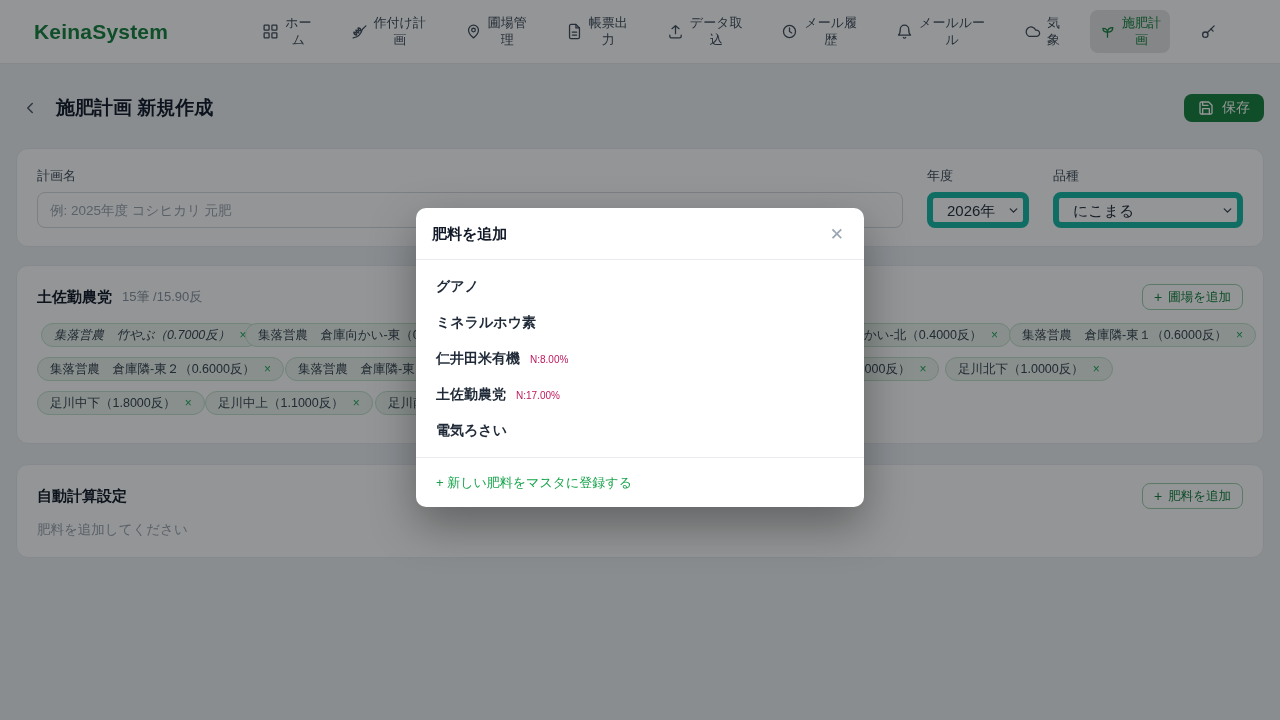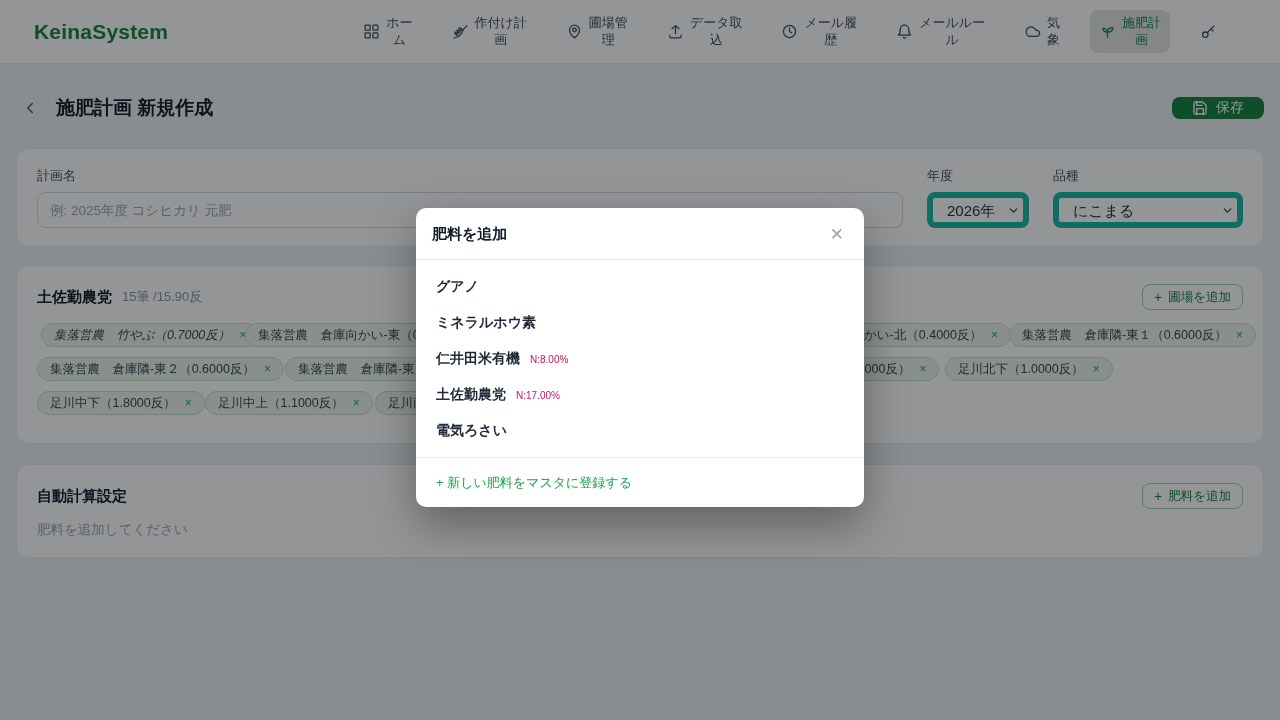--- a/index.html
+++ b/index.html
@@ -19,21 +19,21 @@
   .nav-item.active svg { stroke:#15803d; }
 
   
   .page-wrap { padding:0 16px; }
   .page-header { margin-top:30px; display:flex; align-items:center; }
   .back-btn { width:28px; height:28px; display:flex; align-items:center; justify-content:center;
               color:#4b5563; cursor:pointer; }
   .back-btn svg { width:18px; height:18px; stroke:#4b5563; }
   .page-title { font-size:19px; font-weight:bold; color:#111827; margin-left:12px; }
   .save-btn { margin-left:auto; background:#15803d; color:#fff; border:none; border-radius:8px;
-              height:22px; padding:0 20px; font-size:14px; display:flex; align-items:center; gap:8px;
+              height:28px; padding:0 14px; font-size:14px; display:flex; align-items:center; gap:8px;
               cursor:pointer; }
   .save-btn svg { width:16px; height:16px; stroke:#ffffff; }
 
   
   .card { background:#ffffff; border:1px solid #e7eaef; border-radius:12px; padding:18px 20px; }
   .card-1 { margin-top:26px; display:flex; gap:24px; }
   .field-label { font-size:13px; color:#3f4a5a; margin-bottom:7px; }
   .fg-name { flex:1 1 auto; max-width:889px; }
   .text-input { width:100%; height:36px; border:1px solid #d5dae1; border-radius:8px;
                 padding:0 12px; font-size:13.5px; color:#1f2937; background:#fff; }
@@ -111,20 +111,30 @@
       <div class="nav-item">
         <svg viewBox="0 0 24 24" fill="none" stroke-width="1.8" stroke-linecap="round" stroke-linejoin="round">
           <path d="M12 21s-7-5.1-7-11a7 7 0 1 1 14 0c0 5.9-7 11-7 11z"></path>
           <circle cx="12" cy="10" r="2.6"></circle>
         </svg>
         <span class="nav-label">圃場管
 理</span>
       </div>
       <div class="nav-item">
         <svg viewBox="0 0 24 24" fill="none" stroke-width="1.8" stroke-linecap="round" stroke-linejoin="round">
+          <path d="M14 2H7a2 2 0 0 0-2 2v16a2 2 0 0 0 2 2h10a2 2 0 0 0 2-2V7z"></path>
+          <path d="M14 2v5h5"></path>
+          <path d="M9 13h6"></path>
+          <path d="M9 17h6"></path>
+        </svg>
+        <span class="nav-label">帳票出
+力</span>
+      </div>
+      <div class="nav-item">
+        <svg viewBox="0 0 24 24" fill="none" stroke-width="1.8" stroke-linecap="round" stroke-linejoin="round">
           <path d="M12 15V4"></path>
           <path d="M7 8l5-4 5 4"></path>
           <path d="M4 17v2a2 2 0 0 0 2 2h12a2 2 0 0 0 2-2v-2"></path>
         </svg>
         <span class="nav-label">データ取
 込</span>
       </div>
       <div class="nav-item">
         <svg viewBox="0 0 24 24" fill="none" stroke-width="1.8" stroke-linecap="round" stroke-linejoin="round">
           <circle cx="12" cy="12" r="8.5"></circle>

